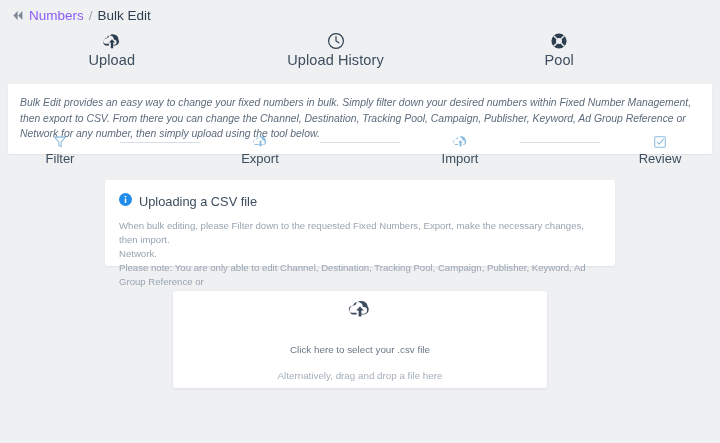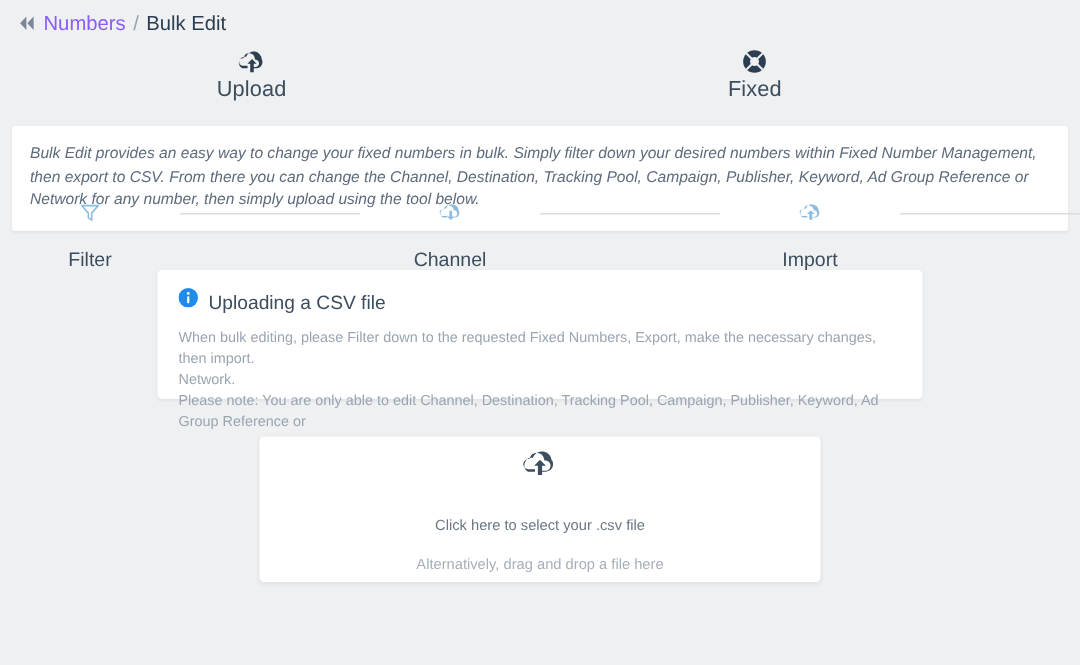--- a/index.html
+++ b/index.html
@@ -53,21 +53,21 @@
     color: #5d6b7c;
   }
 
   
   .stepper {
     position: absolute; left: 0; top: 133px; width: 720px;
     display: flex; align-items: flex-start;
   }
   .step {
     width: 120px;
-    display: flex; flex-direction: column; align-items: center; gap: 15px;
+    display: flex; flex-direction: column; align-items: center; gap: 1px;
   }
   .step-icon { height: 17px; display: flex; align-items: center; }
   .step-label { font-size: 13px; color: #3c4d5e; }
   .step-line {
     flex: 1 1 0; height: 1px; background: #d7dde3;
     margin-top: 9px;
   }
 
   
   .card {
@@ -125,30 +125,39 @@
     <a class="topnav-item">
       <span class="topnav-icon">
         <svg width="22" height="18" viewBox="0 0 24 20" aria-hidden="true">
           <path d="M19.2 8.2A6 6 0 0 0 7.6 6.5 4.6 4.6 0 0 0 4.6 15h4.1v-1.9H4.9a2.8 2.8 0 0 1-.2-5.5l1-.1.3-1a4.2 4.2 0 0 1 8 .9l.2 1.1 1.1.2a2.8 2.8 0 0 1-.4 5.4h-3.5V15h3.8a4.6 4.6 0 0 0 4-6.8z" fill="#2c3e4f"></path>
           <path d="M12 8.1 8.6 11.6h2.1V18h2.6v-6.4h2.1z" fill="#2c3e4f"></path>
         </svg>
       </span>
       <span class="topnav-label">Upload</span>
     </a>
 
+    <a class="topnav-item">
+      <span class="topnav-icon">
+        <svg width="18" height="18" viewBox="0 0 20 20" aria-hidden="true">
+          <circle cx="10" cy="10" r="8.2" fill="none" stroke="#2c3e4f" stroke-width="1.3"></circle>
+          <path d="M10 5.2V10l3.2 2" fill="none" stroke="#2c3e4f" stroke-width="1.3" stroke-linecap="round"></path>
+        </svg>
+      </span>
+      <span class="topnav-label">Upload History</span>
+    </a>
 
     <a class="topnav-item">
       <span class="topnav-icon">
         <svg width="18" height="18" viewBox="0 0 20 20" aria-hidden="true">
           <circle cx="10" cy="10" r="8.4" fill="#2c3e4f"></circle>
           <circle cx="10" cy="10" r="3.3" fill="#eff0f2"></circle>
           <path d="M4.4 4.4 7.6 7.6M15.6 4.4 12.4 7.6M4.4 15.6l3.2-3.2M15.6 15.6l-3.2-3.2" stroke="#eff0f2" stroke-width="1.5" stroke-linecap="round"></path>
         </svg>
       </span>
-      <span class="topnav-label">Fixed</span>
+      <span class="topnav-label">Pool</span>
     </a>
 
   </div>
 
   <div class="banner">
     <p>Bulk Edit provides an easy way to change your fixed numbers in bulk. Simply filter down your desired numbers within Fixed Number Management, then export to CSV. From there you can change the Channel, Destination, Tracking Pool, Campaign, Publisher, Keyword, Ad Group Reference or Network for any number, then simply upload using the tool below.</p>
   </div>
 
   <div class="stepper">
 
@@ -163,37 +172,46 @@
 
     <div class="step-line"></div>
 
     <div class="step">
       <span class="step-icon">
         <svg width="17" height="15" viewBox="0 0 24 20" aria-hidden="true">
           <path d="M19.2 8.2A6 6 0 0 0 7.6 6.5 4.6 4.6 0 0 0 4.6 15h4.1v-1.4H4.9a3.2 3.2 0 0 1-.2-6.4l.8-.1.2-.8a4.7 4.7 0 0 1 8.9 1l.2.8.8.1a3.2 3.2 0 0 1-.4 6.3h-3.5V15h3.8a4.6 4.6 0 0 0 4-6.8z" fill="#8cbde0"></path>
           <path d="M12 17.4 8.6 13.9h2.1V8.5h2.6v5.4h2.1z" fill="#8cbde0"></path>
         </svg>
       </span>
-      <span class="step-label">Channel</span>
+      <span class="step-label">Export</span>
     </div>
 
     <div class="step-line"></div>
 
     <div class="step">
       <span class="step-icon">
         <svg width="17" height="15" viewBox="0 0 24 20" aria-hidden="true">
           <path d="M19.2 8.2A6 6 0 0 0 7.6 6.5 4.6 4.6 0 0 0 4.6 15h4.1v-1.4H4.9a3.2 3.2 0 0 1-.2-6.4l.8-.1.2-.8a4.7 4.7 0 0 1 8.9 1l.2.8.8.1a3.2 3.2 0 0 1-.4 6.3h-3.5V15h3.8a4.6 4.6 0 0 0 4-6.8z" fill="#8cbde0"></path>
           <path d="M12 8.1 8.6 11.6h2.1V17h2.6v-5.4h2.1z" fill="#8cbde0"></path>
         </svg>
       </span>
       <span class="step-label">Import</span>
     </div>
 
     <div class="step-line"></div>
 
+    <div class="step">
+      <span class="step-icon">
+        <svg width="14" height="14" viewBox="0 0 16 16" aria-hidden="true">
+          <rect x="2" y="2" width="12" height="12" rx="1.3" fill="none" stroke="#8cbde0" stroke-width="1.2"></rect>
+          <path d="M4.8 8.2 7 10.4l5-5.6" fill="none" stroke="#8cbde0" stroke-width="1.2" stroke-linecap="round" stroke-linejoin="round"></path>
+        </svg>
+      </span>
+      <span class="step-label">Review</span>
+    </div>
 
   </div>
 
   <div class="card">
     <div class="card-head">
       <span>
         <svg width="13" height="13" viewBox="0 0 14 14" aria-hidden="true">
           <circle cx="7" cy="7" r="7" fill="#1f8ceb"></circle>
           <rect x="6.2" y="5.9" width="1.6" height="5" rx=".6" fill="#ffffff"></rect>
           <circle cx="7" cy="3.9" r="1" fill="#ffffff"></circle>

